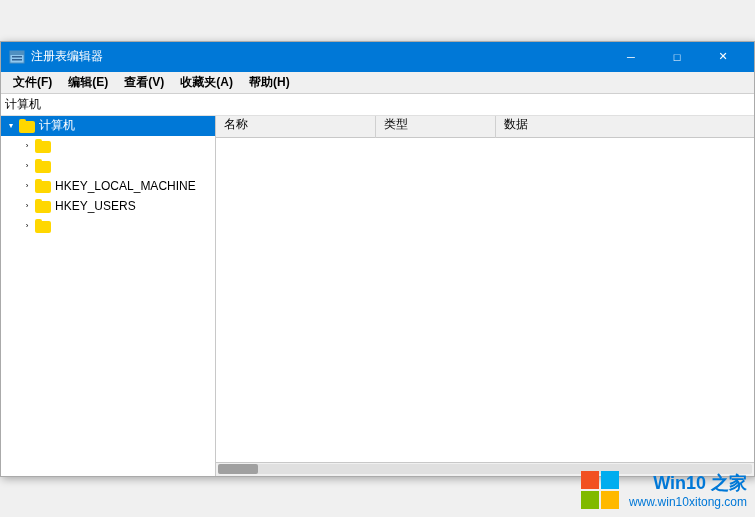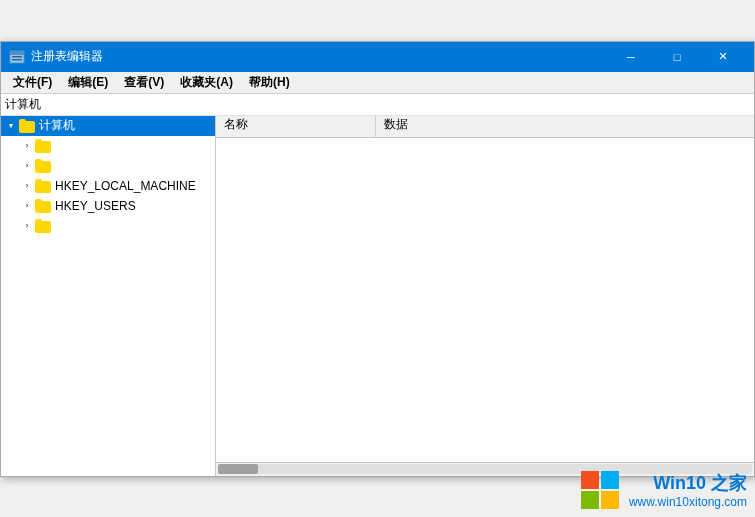--- a/index.html
+++ b/index.html
@@ -370,20 +370,23 @@
         <div class="tree-arrow">›</div>
         <div class="folder-icon"></div>
       </div>
     </div>
 
     <div class="right-pane">
       <div class="right-header">
         <div class="right-col col-name">
           <span>名称</span>
         </div>
+        <div class="right-col col-type">
+          <span>类型</span>
+        </div>
         <div class="right-col col-data">
           <span>数据</span>
         </div>
       </div>
       <div class="right-content">
         
       </div>
       <div class="right-scrollbar">
         <div class="h-scroll-track">
           <div class="h-scroll-thumb"></div>

